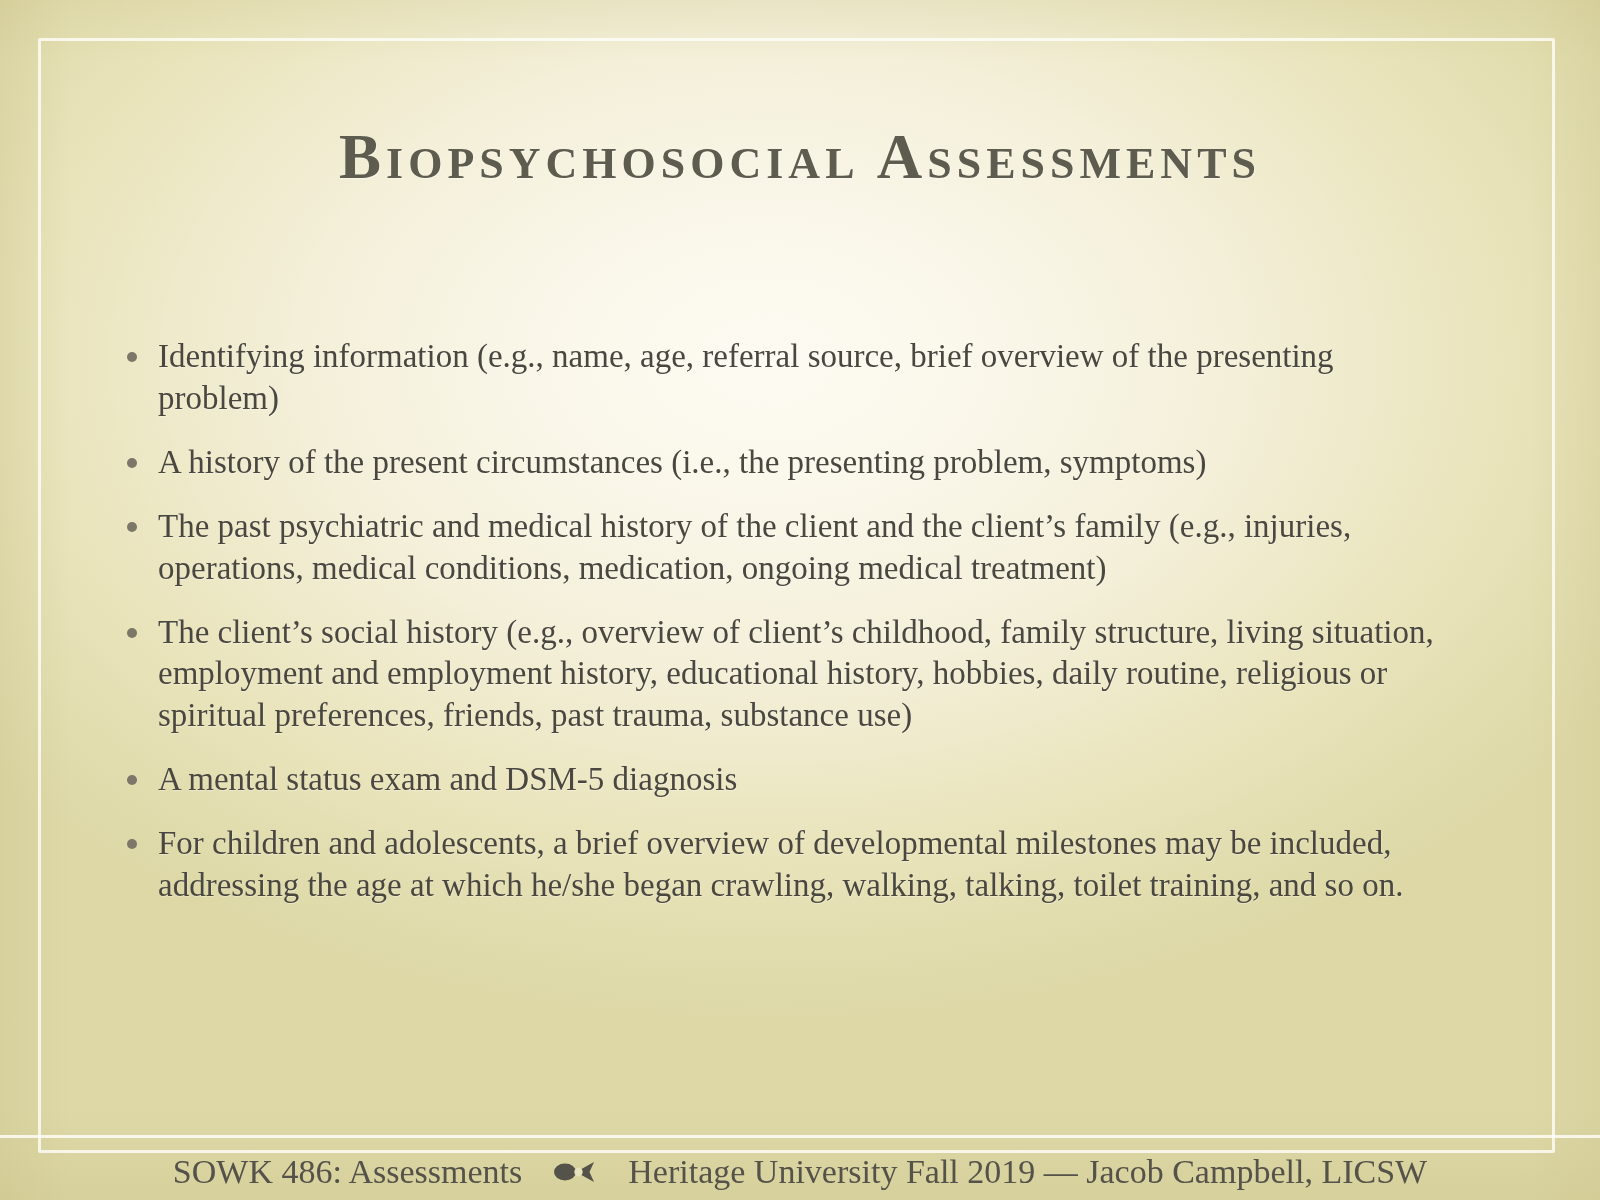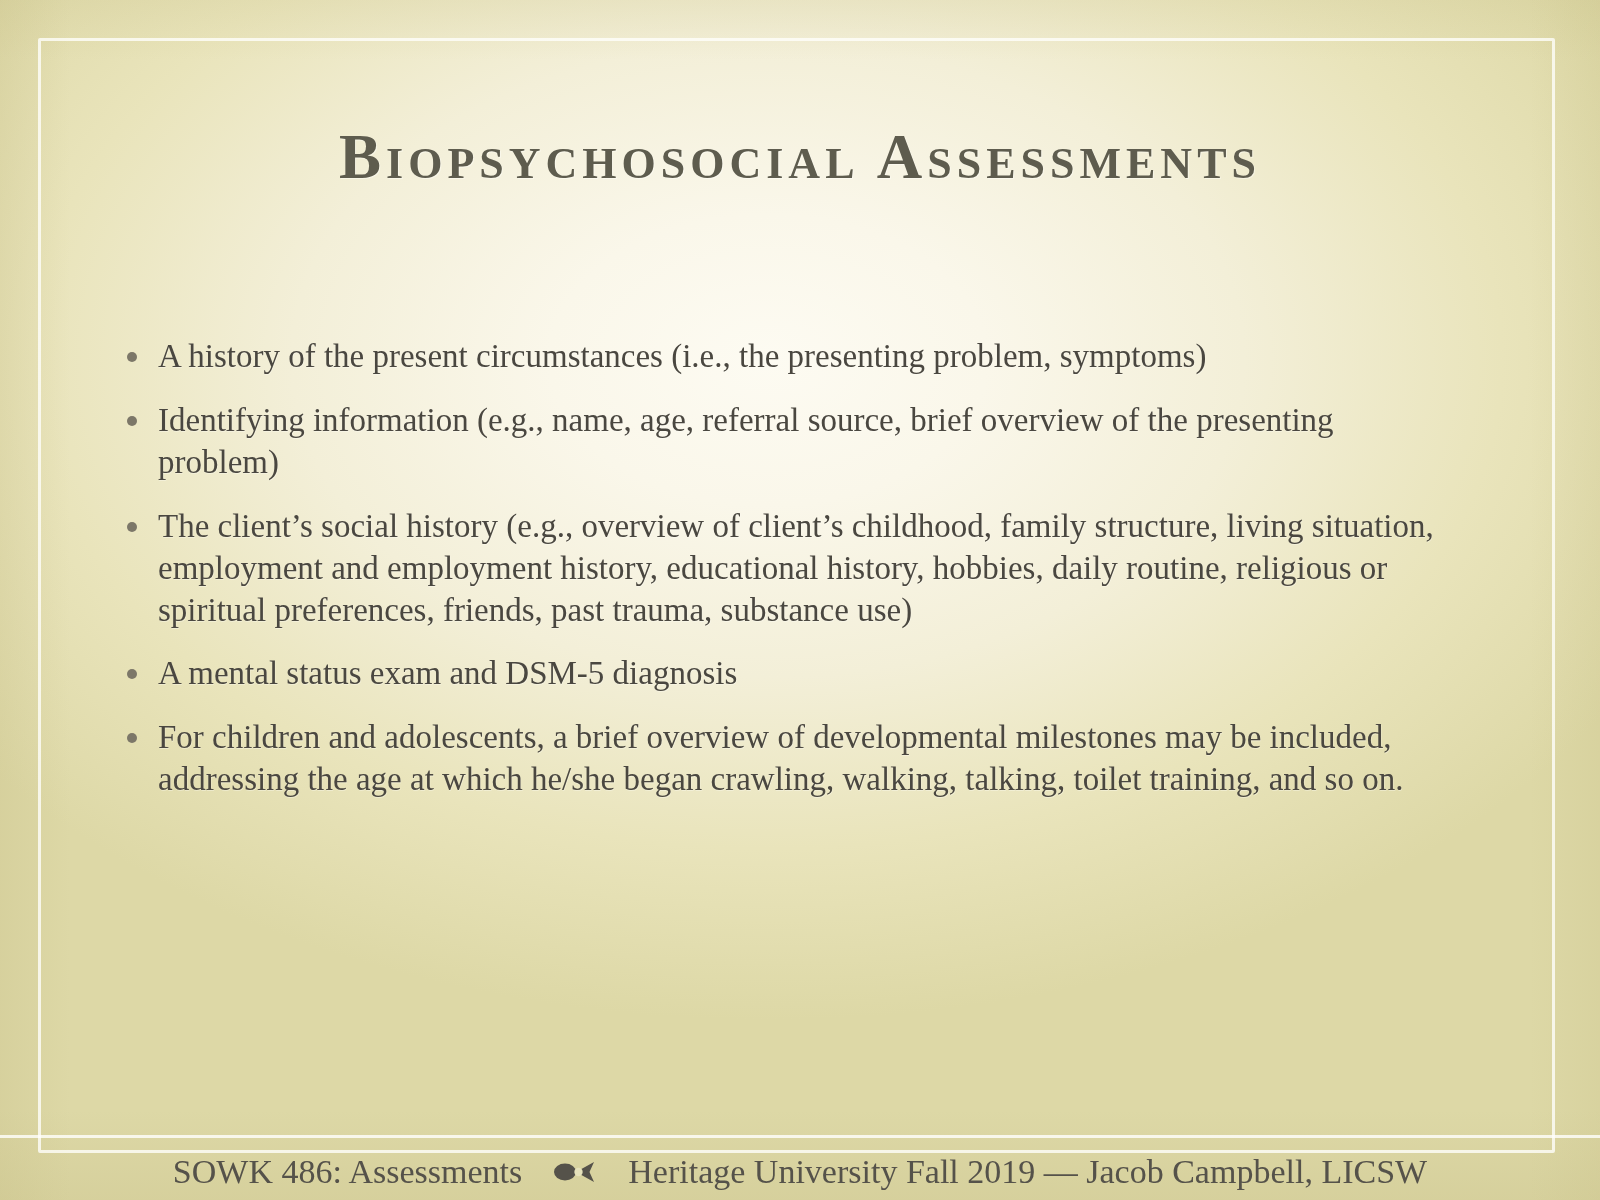--- a/index.html
+++ b/index.html
@@ -166,28 +166,32 @@
 <div id="slide">
 
   <div id="inner-frame"></div>
 
   <h1 id="title">Biopsychosocial Assessments</h1>
 
   <div id="bullets">
 
     <div class="bullet-row">
       <span class="bullet-dot"></span>
+      <span class="bullet-text">Identifying information (e.g., name, age, referral source, brief overview of the presenting problem)</span>
+    </div>
+
+    <div class="bullet-row">
+      <span class="bullet-dot"></span>
       <span class="bullet-text">A history of the present circumstances (i.e., the presenting problem, symptoms)</span>
     </div>
 
     <div class="bullet-row">
       <span class="bullet-dot"></span>
-      <span class="bullet-text">Identifying information (e.g., name, age, referral source, brief overview of the presenting problem)</span>
-    </div>
-
+      <span class="bullet-text">The past psychiatric and medical history of the client and the client’s family (e.g., injuries, operations, medical conditions, medication, ongoing medical treatment)</span>
+    </div>
 
     <div class="bullet-row">
       <span class="bullet-dot"></span>
       <span class="bullet-text">The client’s social history (e.g., overview of client’s childhood, family structure, living situation, employment and employment history, educational history, hobbies, daily routine, religious or spiritual preferences, friends, past trauma, substance use)</span>
     </div>
 
     <div class="bullet-row">
       <span class="bullet-dot"></span>
       <span class="bullet-text">A mental status exam and DSM-5 diagnosis</span>
     </div>

